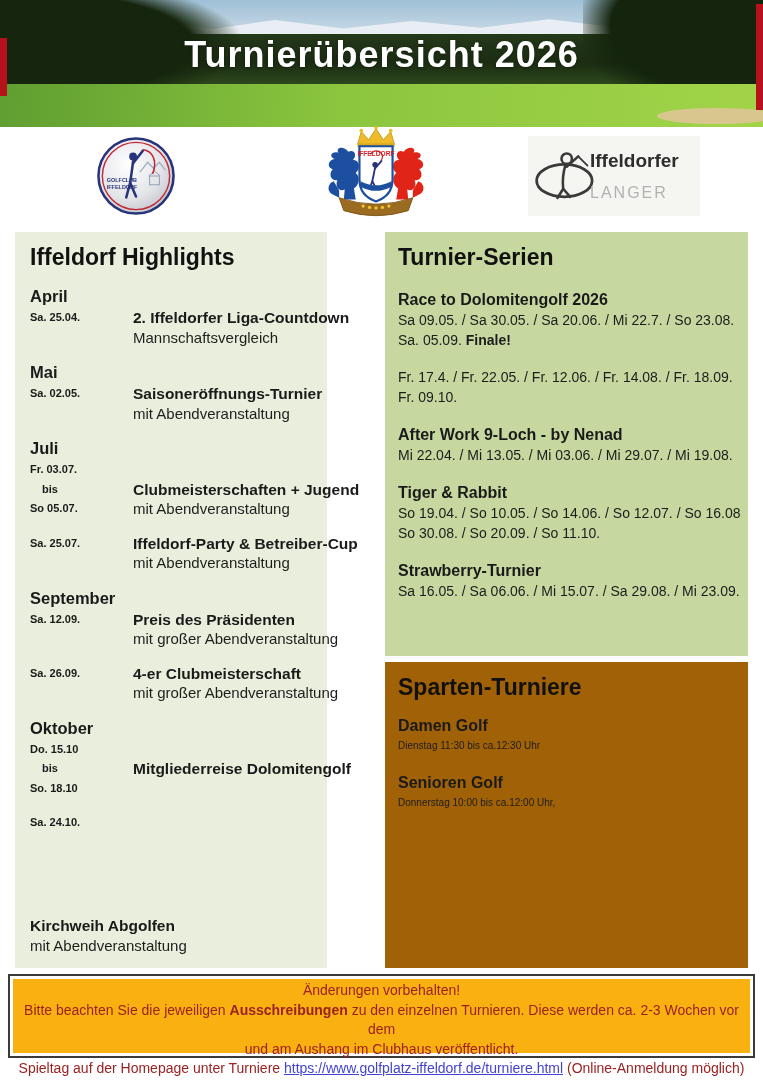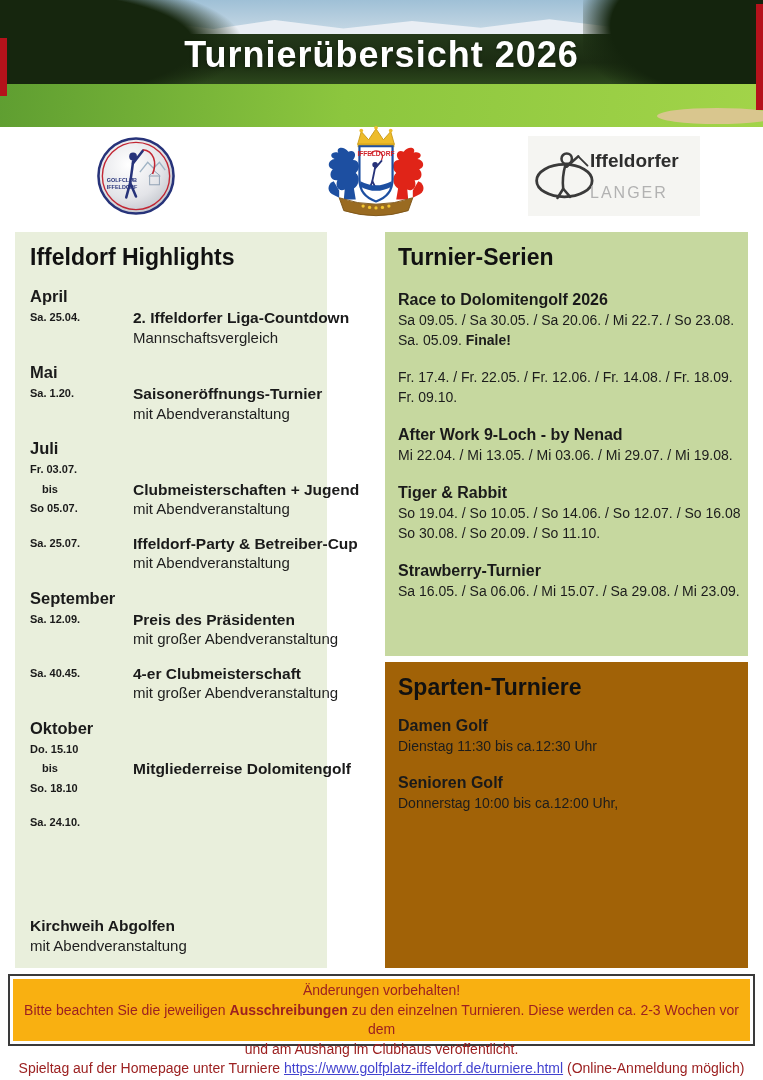--- a/index.html
+++ b/index.html
@@ -55,26 +55,26 @@
   .ev-sub{font-size:15px;color:#1e1e1e;white-space:nowrap;}
   .ev-spacer{height:19.5px;}
 
   
   .serie{margin:0 0 17px 0;}
   .serie-title{font-size:16px;font-weight:bold;line-height:21px;}
   .serie-line{font-size:14px;line-height:20px;white-space:nowrap;color:#1c1c1c;}
   .serie-line b{font-weight:bold;}
   .sparte{margin:0 0 16px 0;}
   .sparte-title{font-size:16px;font-weight:bold;line-height:21px;}
-  .sparte-line{font-size:14px;line-height:20px;color:#1c1c1c;}
+  .sparte-line{font-size:10px;line-height:20px;color:#1c1c1c;}
   .panel-sparten .panel-heading{margin-bottom:14px;}
   .panel-serien .panel-heading{margin-bottom:18px;}
 
   
-  .notice{position:absolute;left:8px;top:974px;width:747px;height:72px;box-sizing:border-box;
+  .notice{position:absolute;left:8px;top:974px;width:747px;height:84px;box-sizing:border-box;
           border:2.5px solid #3a3a3a;background:#ffffff;padding:3px;}
   .notice-inner{width:100%;height:100%;box-sizing:border-box;background:#f9b011;
           color:#9c2121;font-size:14px;line-height:19.5px;text-align:center;padding-top:2px;}
   .notice-inner b{font-weight:bold;}
   .notice-link{color:#4343cf;text-decoration:underline;cursor:pointer;}
 </style>
 </head>
 <body>
 
 <div class="page">
@@ -182,21 +182,21 @@
     <div class="ev">
       <div class="ev-date">Sa. 25.04.</div>
       <div class="ev-main">
         <div class="ev-title">2. Iffeldorfer Liga-Countdown</div>
         <div class="ev-sub">Mannschaftsvergleich</div>
       </div>
     </div>
 
     <div class="month">Mai</div>
     <div class="ev">
-      <div class="ev-date">Sa. 1.20.</div>
+      <div class="ev-date">Sa. 02.05.</div>
       <div class="ev-main">
         <div class="ev-title">Saisoneröffnungs-Turnier</div>
         <div class="ev-sub">mit Abendveranstaltung</div>
       </div>
     </div>
 
     <div class="month">Juli</div>
     <div class="ev">
       <div class="ev-date">
         <div>Fr. 03.07.</div>
@@ -221,21 +221,21 @@
     <div class="month">September</div>
     <div class="ev">
       <div class="ev-date">Sa. 12.09.</div>
       <div class="ev-main">
         <div class="ev-title">Preis des Präsidenten</div>
         <div class="ev-sub">mit großer Abendveranstaltung</div>
       </div>
     </div>
 
     <div class="ev" style="margin-top:8px;">
-      <div class="ev-date">Sa. 40.45.</div>
+      <div class="ev-date">Sa. 26.09.</div>
       <div class="ev-main">
         <div class="ev-title">4-er Clubmeisterschaft</div>
         <div class="ev-sub">mit großer Abendveranstaltung</div>
       </div>
     </div>
 
     <div class="month">Oktober</div>
     <div class="ev">
       <div class="ev-date">
         <div>Do. 15.10</div>

